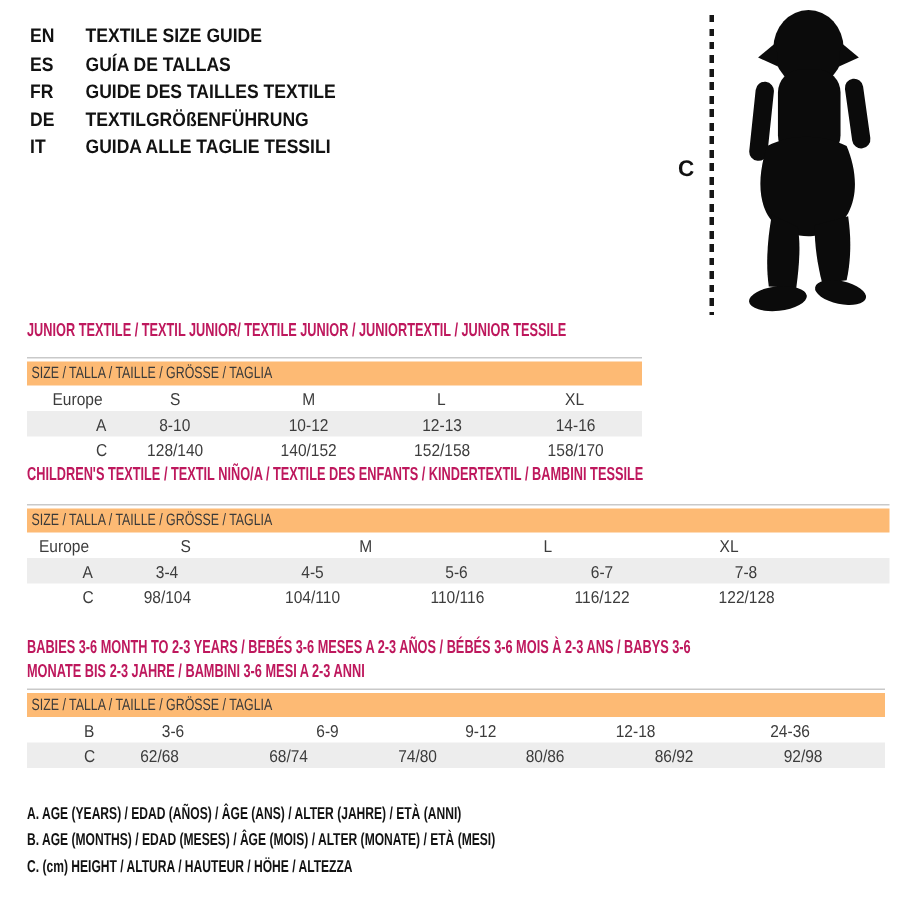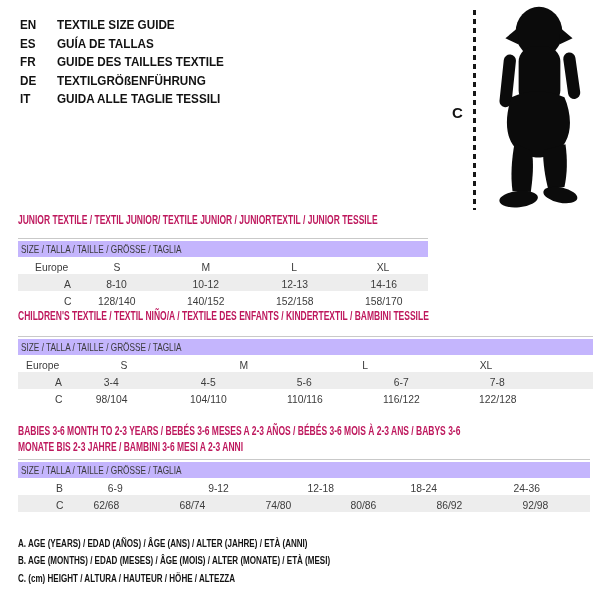--- a/index.html
+++ b/index.html
@@ -27,21 +27,21 @@
   #t2-title{top:309px;}
   #t3-title{top:424px;}
   #t3-title .squeeze{white-space:normal;width:668px;}
 
   
   .stable{position:absolute;left:18px;}
   .t1{top:238px;width:410px;}
   .t2{top:336px;width:575px;}
   .t3{top:459px;width:572px;}
   .rule{height:1px;background:#c9c9c9;margin-bottom:2px;}
-  .bar{height:16px;background:#c4b5fd;display:flex;align-items:center;padding-left:3px;box-sizing:border-box;}
+  .bar{height:16px;background:#fdba74;display:flex;align-items:center;padding-left:3px;box-sizing:border-box;}
   .bar span{display:inline-block;white-space:nowrap;font-size:11px;color:#3a3a3a;
             transform:scaleX(.75);transform-origin:0 50%;}
   .row{display:flex;align-items:center;height:17px;box-sizing:border-box;}
   .row.alt{background:#ededed;}
   .t2 .row{padding-right:47px;}
   .t3 .row{padding-right:12px;}
   .lbl{flex:0 0 auto;padding-left:3px;box-sizing:border-box;text-align:right;}
   .t1 .lbl{width:54px;}
   .t2 .lbl{width:45px;}
   .t3 .lbl{width:46px;}
@@ -170,24 +170,24 @@
   <div class="sec-title" id="t3-title">
     <span class="squeeze">BABIES 3-6 MONTH TO 2-3 YEARS / BEBÉS 3-6 MESES A 2-3 AÑOS / BÉBÉS 3-6 MOIS À 2-3 ANS / BABYS 3-6 MONATE BIS 2-3 JAHRE / BAMBINI 3-6 MESI A 2-3 ANNI</span>
   </div>
   <div class="stable t3">
     <div class="rule"></div>
     <div class="bar">
       <span>SIZE / TALLA / TAILLE / GRÖSSE / TAGLIA</span>
     </div>
     <div class="row">
       <div class="lbl"><span>B</span></div>
+      <div class="cell"><span>3-6</span></div>
       <div class="cell"><span>6-9</span></div>
       <div class="cell"><span>9-12</span></div>
       <div class="cell"><span>12-18</span></div>
-      <div class="cell"><span>18-24</span></div>
       <div class="cell"><span>24-36</span></div>
     </div>
     <div class="row alt">
       <div class="lbl"><span>C</span></div>
       <div class="cell"><span>62/68</span></div>
       <div class="cell"><span>68/74</span></div>
       <div class="cell"><span>74/80</span></div>
       <div class="cell"><span>80/86</span></div>
       <div class="cell"><span>86/92</span></div>
       <div class="cell"><span>92/98</span></div>

